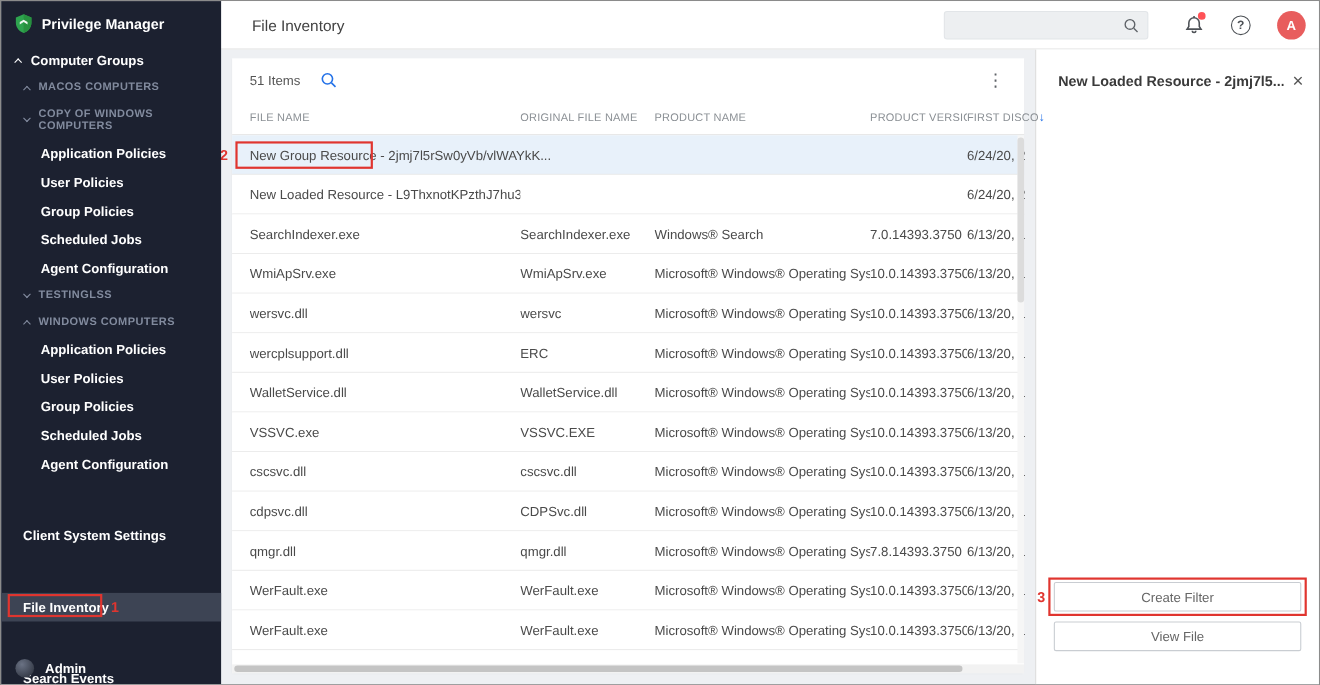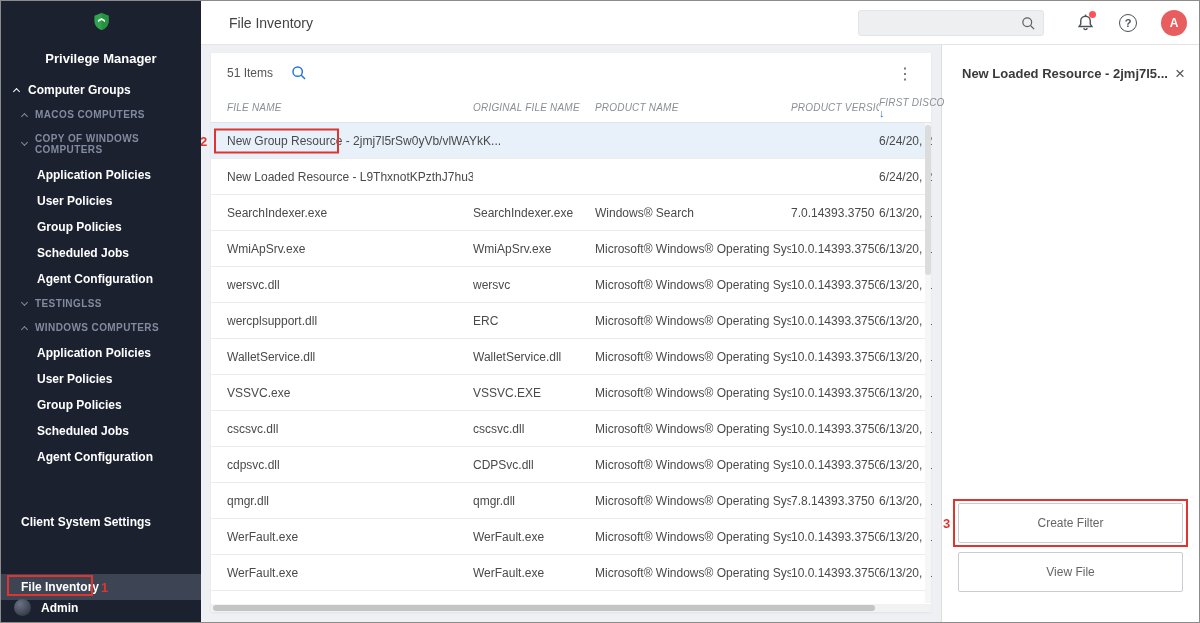--- a/index.html
+++ b/index.html
@@ -1,21 +1,21 @@
 <!DOCTYPE html>
 <html><head>
 <meta charset="utf-8">
 <style>
   * { box-sizing: border-box; }
   body { margin:0; background:#fff; font-family:"Liberation Sans", sans-serif; }
   .app { position:relative; width:1200px; height:623px; display:flex; border:1px solid #8b8b8b; overflow:hidden; background:#eef0f3; }
 
   
   .sidebar { width:200px; min-width:200px; background:#1c2130; color:#fff; position:relative; z-index:2; }
-  .logo-row { display:flex; align-items:center; gap:20px; padding:11px 12px 9px 12px;flex-direction:column; }
+  .logo-row { display:flex; align-items:center; gap:8px; padding:11px 12px 9px 12px; }
   .app-title { font-size:13px; font-weight:bold; }
   .nav { padding-top:2px; }
   .n-root { display:flex; align-items:center; gap:9px; padding:6px 8px 6px 13px; font-size:12px; font-weight:bold; cursor:pointer; }
   .n-group { display:flex; align-items:center; gap:8px; padding:6px 8px 7px 21px; font-size:10px; font-weight:bold; color:#828b9e; letter-spacing:.4px; cursor:pointer; }
   .n-sub { padding:6px 8px 6px 36px; font-size:12px; font-weight:bold; cursor:pointer; }
   .n-item { padding:6px 8px 6px 20px; font-size:12px; font-weight:bold; cursor:pointer; position:relative;margin-top:39px; }
   .n-item.selected { background:#3d4454; }
   .chev { width:5px; height:5px; border-right:1.5px solid currentColor; border-bottom:1.5px solid currentColor; display:inline-block; flex-shrink:0; }
   .chev.up { transform:rotate(225deg); margin-top:3px; }
   .chev.down { transform:rotate(45deg); margin-top:-3px; }
@@ -37,46 +37,46 @@
 
   .content { flex:1; display:flex; min-height:0; }
 
   
   .table-card { flex:1; min-width:0; background:#fff; margin:8px 10px 10px 10px; display:flex; flex-direction:column; position:relative; box-shadow:0 1px 2px rgba(0,0,0,.06); }
   .card-toolbar { height:40px; min-height:40px; display:flex; align-items:center; padding:0 14px 0 16px; gap:18px;justify-content:flex-end; }
   .items-count { font-size:12px; color:#555; }
   .blue-search { display:flex; cursor:pointer; }
   .kebab { margin-left:auto; font-size:16px; color:#5f6368; cursor:pointer; padding:0 4px; }
   .thead { display:flex; align-items:center; height:30px; min-height:30px; border-bottom:1px solid #e3e3e3; padding-left:16px; color:#8a8f94; font-size:10px; letter-spacing:.2px; }
-  .th { padding-right:8px; white-space:nowrap; overflow:hidden; cursor:pointer;font-style:italic; }
+  .th { padding-right:8px; white-space:nowrap; overflow:hidden; cursor:pointer; }
   .col-file  { width:246px; min-width:246px; }
   .col-orig  { width:122px; min-width:122px; }
   .col-prod  { width:196px; min-width:196px; }
   .col-ver   { width:88px;  min-width:88px; }
   .col-first { width:58px;  min-width:58px; }
-  .th.col-first { display:flex; flex-direction:column; justify-content:flex-start; overflow:visible; }
+  .th.col-first { display:flex; flex-direction:row; justify-content:flex-start; overflow:visible; }
   .sort { color:#2472e8; font-size:11px; line-height:10px; cursor:pointer; }
   .tbody { flex:0 0 auto; }
   .trow { display:flex; align-items:center; height:36px; border-bottom:1px solid #ececec; padding-left:16px; font-size:12px; color:#4a4a4a; cursor:pointer; background:#fff; }
   .trow.selected { background:#e8f1fa; }
   .td { white-space:nowrap; overflow:hidden; padding-right:8px; }
   .trow.selected .col-file { overflow:visible; position:relative; }
   .hscroll { margin-top:auto; height:8px; background:#f2f2f2; position:relative; }
   .hthumb { position:absolute; left:2px; top:1px; height:6px; width:92%; background:#c4c4c4; border-radius:3px; cursor:pointer; }
   .vscroll { position:absolute; top:70px; right:0; width:6px; bottom:9px; background:#f6f6f6; }
   .vthumb { position:absolute; top:2px; right:0; width:6px; height:150px; background:#dcdcdc; border-radius:3px; cursor:pointer; }
 
   
   .right-panel { width:258px; min-width:258px; background:#fff; border-left:1px solid #ddd; display:flex; flex-direction:column; }
   .panel-head { display:flex; align-items:center; padding:20px 14px 12px 20px; gap:8px; }
   .panel-title { flex:1; font-size:13px; font-weight:bold; color:#3a3a3a; white-space:nowrap; overflow:hidden; }
   .panel-close { font-size:17px; color:#555; cursor:pointer; line-height:1; }
   .panel-actions { margin-top:auto; padding:0 16px 30px; display:flex; flex-direction:column; gap:9px; }
   .btn-wrap { position:relative; }
-  .panel-btn { width:100%; height:40px; background:#fff; border:1px solid #c9cdd2; border-radius:2px; color:#666; font-size:12px; font-family:inherit; cursor:pointer; }
+  .panel-btn { width:100%; height:27px; background:#fff; border:1px solid #c9cdd2; border-radius:2px; color:#666; font-size:12px; font-family:inherit; cursor:pointer; }
 
   
   .ann-num { color:#e0352f; font-weight:bold; font-size:13px; }
   .side-box { position:absolute; left:6px; top:1px; width:86px; height:21px; border:2px solid #e0352f; pointer-events:none; }
   .num1 { position:absolute; left:100px; top:50%; transform:translateY(-50%); }
   .row-box { position:absolute; left:-13px; top:50%; transform:translateY(-50%); width:125px; height:25px; border:2px solid #e0352f; pointer-events:none; }
   .num2 { position:absolute; left:-27px; top:50%; transform:translateY(-50%); }
   .cf-box { position:absolute; left:-5px; right:-5px; top:-4px; bottom:-4px; border:2px solid #e0352f; pointer-events:none; }
   .num3 { position:absolute; left:-15px; top:50%; transform:translateY(-50%); }
 </style>

